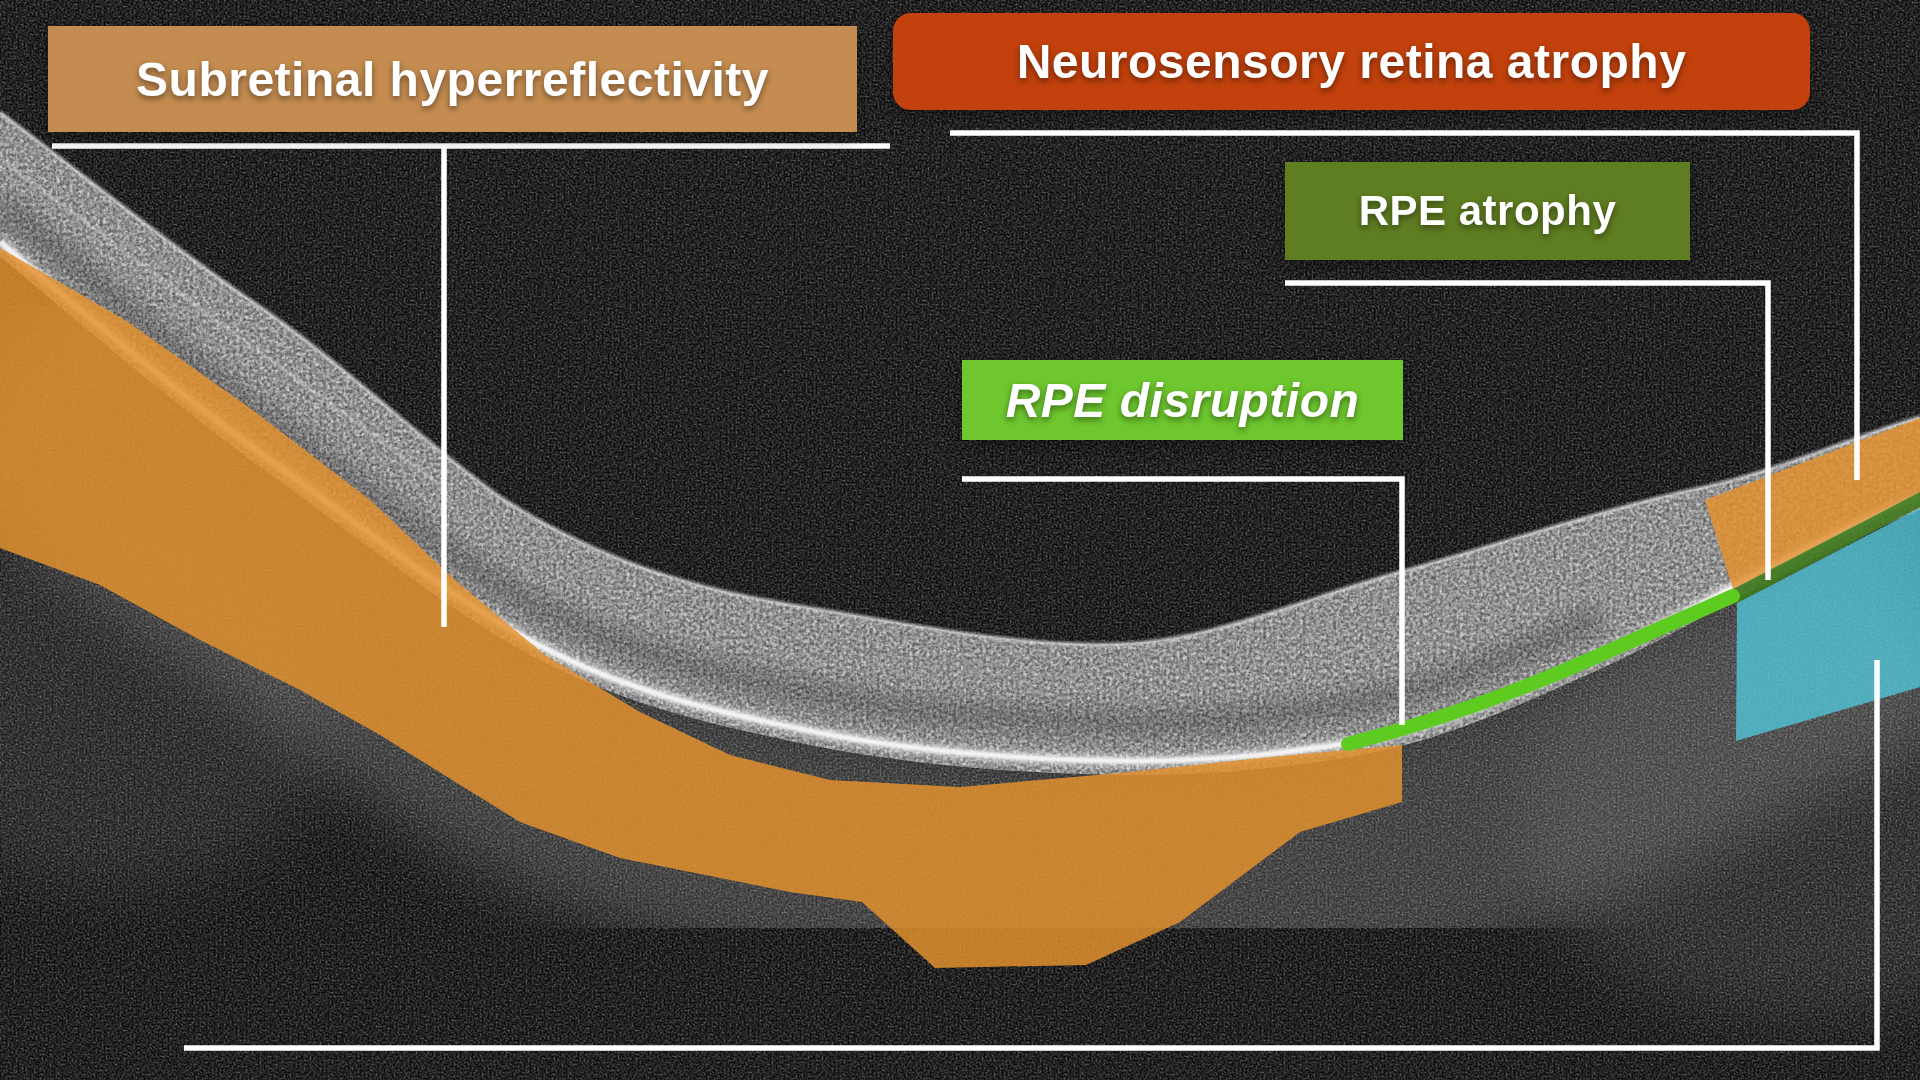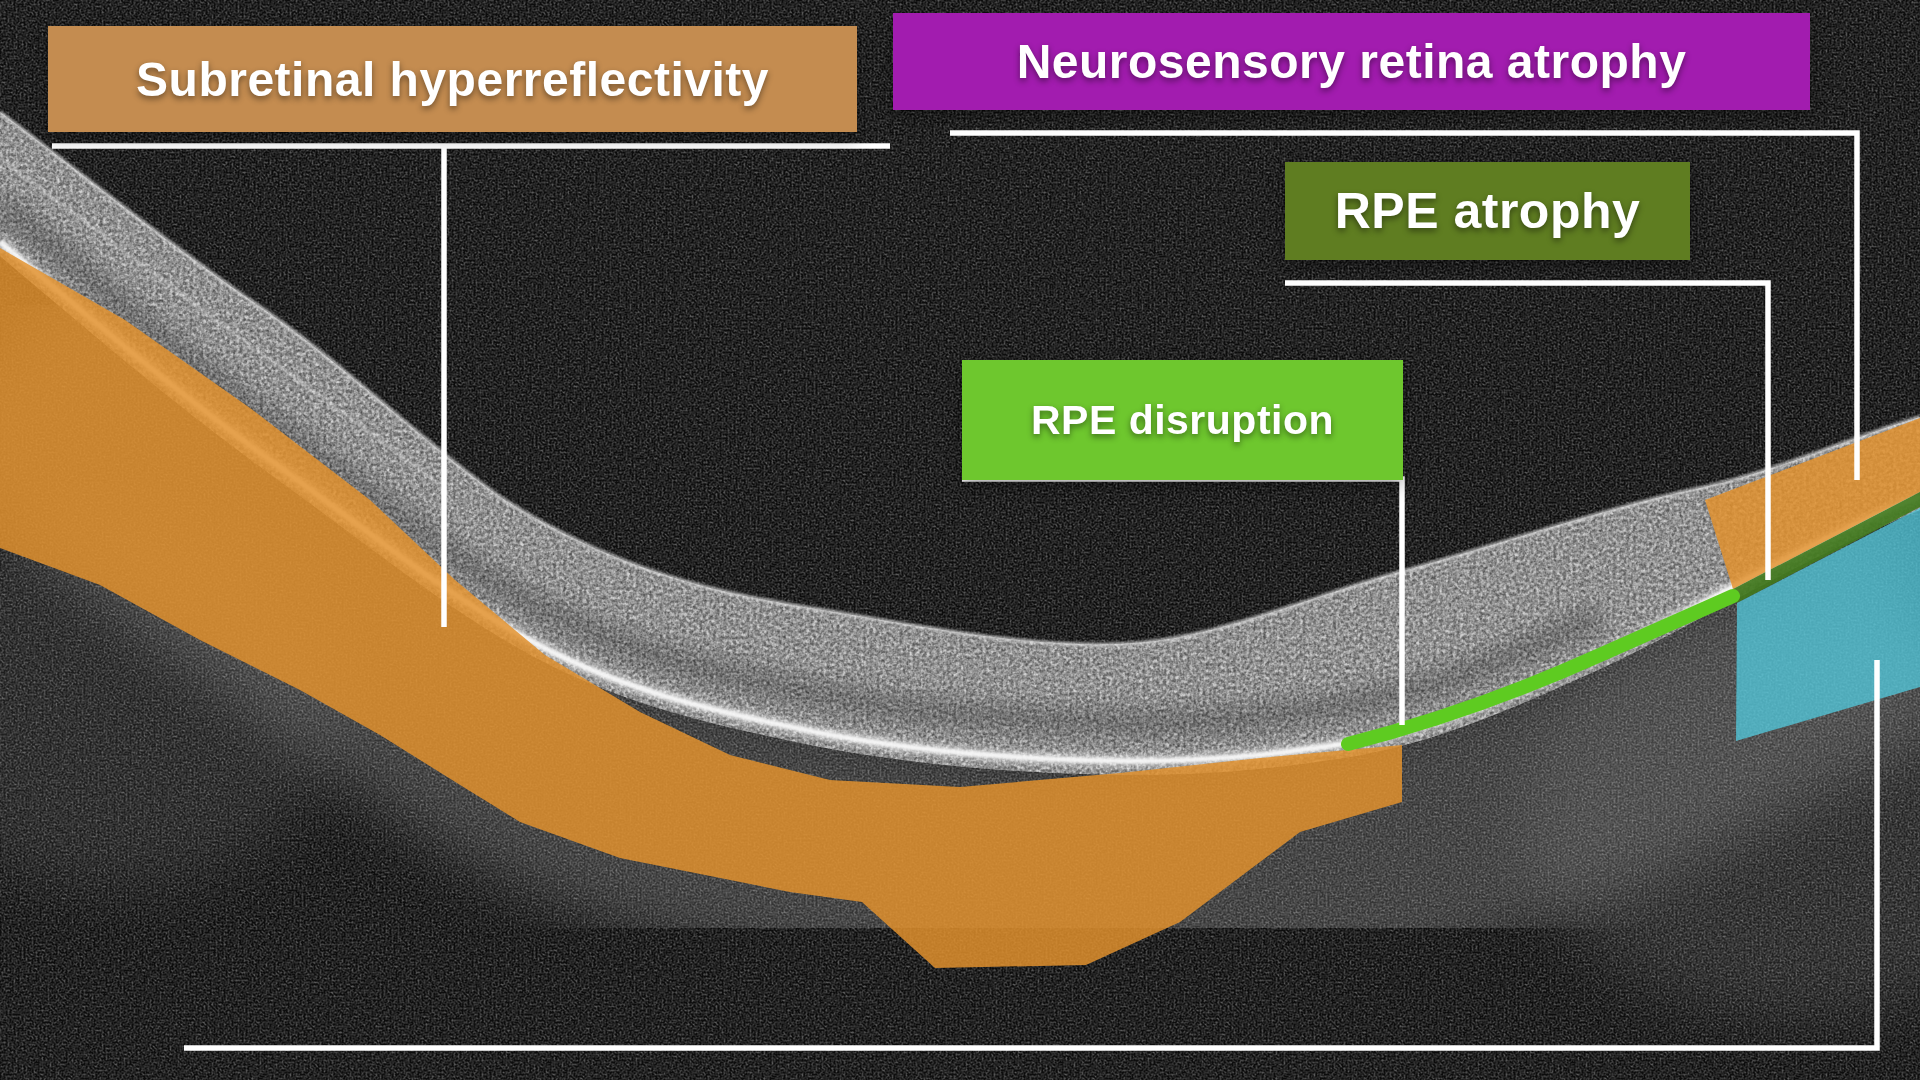--- a/index.html
+++ b/index.html
@@ -5,22 +5,22 @@
   html,body{margin:0;padding:0;background:#000;}
   #stage{position:relative;width:1920px;height:1080px;overflow:hidden;background:#0c0c0c;
          font-family:"Liberation Sans",sans-serif;}
   #scan{position:absolute;left:0;top:0;width:1920px;height:1080px;display:block;}
   .lbl{position:absolute;display:flex;align-items:center;justify-content:center;
        font-weight:700;color:#fff;letter-spacing:.5px;
        text-shadow:0 3px 6px rgba(0,0,0,.45);
        box-shadow:0 6px 16px rgba(0,0,0,.35);}
   #lbl-subretinal      {left:48px;  top:26px;  width:809px; height:106px; font-size:48px;}
   #lbl-neurosensory    {left:893px; top:13px;  width:917px; height:97px;  font-size:48px;}
-  #lbl-rpe-atrophy     {left:1285px;top:162px; width:405px; height:98px;  font-size:50px;}
-  #lbl-rpe-disruption  {left:962px; top:360px; width:441px; height:120px;  font-size:41px;}
+  #lbl-rpe-atrophy     {left:1285px;top:162px; width:405px; height:98px;  font-size:42px;}
+  #lbl-rpe-disruption  {left:962px; top:360px; width:441px; height:80px;  font-size:48px;font-style:italic;}
   #lbl-hypertransmission{left:184px;top:920px; width:568px; height:103px; font-size:45px;}
 </style>
 </head>
 <body>
 
 <div id="stage">
 
   <svg id="scan" viewBox="0 0 1920 1080" xmlns="http://www.w3.org/2000/svg">
     <defs>
       <filter id="speckleWhite" x="0%" y="0%" width="100%" height="100%">
@@ -105,21 +105,21 @@
       <polyline points="1285,283 1768,283 1768,580"></polyline>
       <polyline points="962,479 1402,479 1402,725"></polyline>
       <polyline points="184,1048 1877,1048 1877,660"></polyline>
     </g>
   </svg>
 
   <div class="lbl" id="lbl-subretinal" style="background: rgb(196, 140, 80);">
     <span>Subretinal hyperreflectivity</span>
   </div>
 
-  <div class="lbl" id="lbl-neurosensory" style="background: #a21caf;">
+  <div class="lbl" id="lbl-neurosensory" style="background: #c2410c; border-radius: 18px;">
     <span>Neurosensory retina atrophy</span>
   </div>
 
   <div class="lbl" id="lbl-rpe-atrophy" style="background: rgb(95, 125, 33);">
     <span>RPE atrophy</span>
   </div>
 
   <div class="lbl" id="lbl-rpe-disruption" style="background: rgb(110, 199, 46);">
     <span>RPE disruption</span>
   </div>

